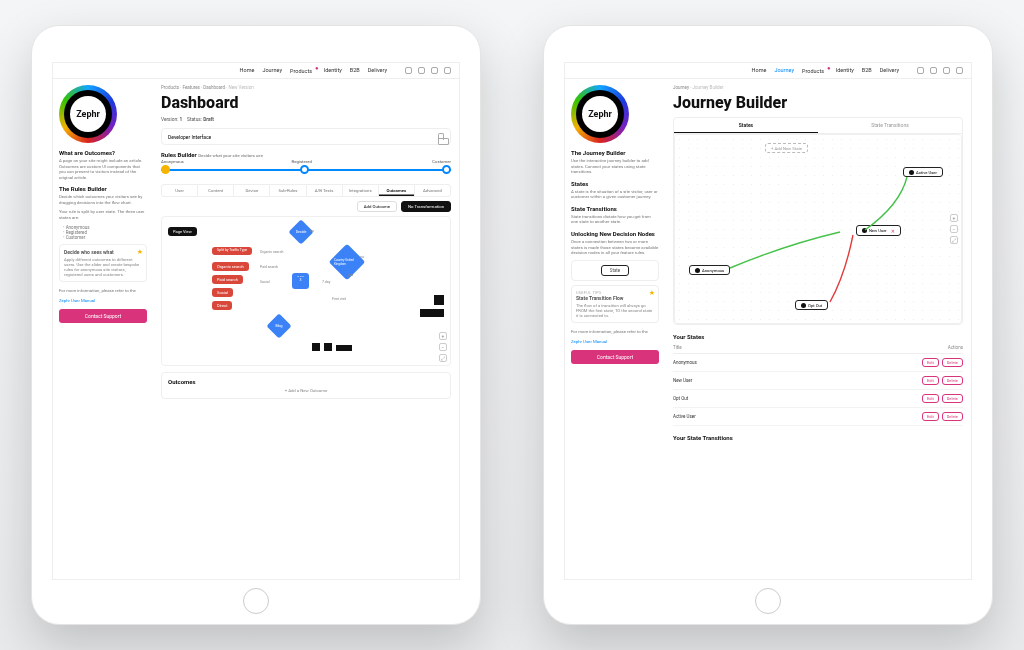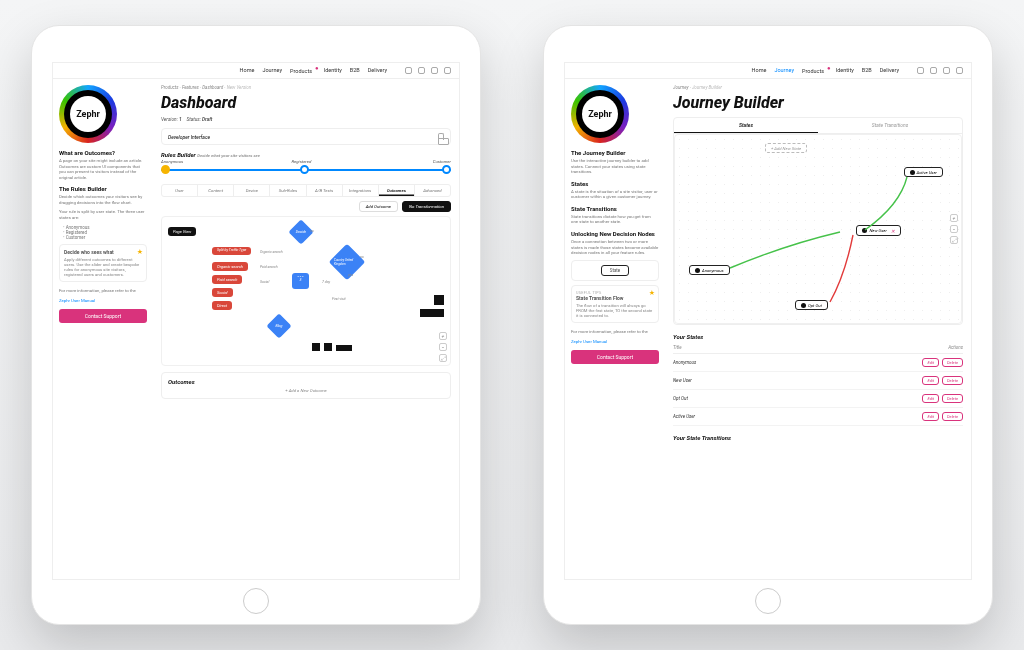--- a/index.html
+++ b/index.html
@@ -22,21 +22,21 @@
   .logo .inner { position:absolute; inset:11px; border-radius:50%; background:#fff; display:flex; align-items:center; justify-content:center; font-weight:700; font-size:9px; color:#111; }
   .side-h { font-weight:700; font-size:6px; color:#111; margin:5px 0 2px; }
   .side-p { font-size:4.3px; color:#777; line-height:1.3; margin-bottom:4px; }
   .side-list { list-style:none; font-size:4.5px; color:#777; padding-left:4px; margin:2px 0 4px;}
   .side-list li::before { content:"• "; color:#bbb;}
   .tipcard { border:1px solid #eee; border-radius:4px; padding:4px; font-size:4.2px; margin-top:4px; position:relative; }
   .tipcard .star { position:absolute; top:3px; right:3px; color:#f6b400; font-size:7px;}
   .tipcard .title { font-weight:700; font-size:5px; margin-bottom:2px;}
   .side-link { font-size:4.3px; color:#0088ff; margin-top:5px; display:block;}
   .cta { background:#d9337c; color:#fff; font-size:5px; text-align:center; padding:4px 0; border-radius:3px; margin-top:5px; }
-  .main { flex:1; padding:6px 8px; overflow:hidden;font-style:italic; }
+  .main { flex:1; padding:6px 8px; overflow:hidden; }
   .crumbs { font-size:4.5px; color:#888; margin-bottom:3px;}
   .crumbs span:last-child { color:#bbb;}
   h1.page { font-size:16px; font-weight:800; color:#111; margin-bottom:5px;}
   .meta { font-size:4.8px; color:#555; margin-bottom:6px;}
   .panel { border:1px solid #eee; border-radius:4px; padding:4px 6px; font-size:5px; margin-bottom:6px; display:flex; align-items:center; justify-content:space-between;}
   .panel .lock { width:6px;height:7px;border:0.8px solid #aaa; border-radius:2px 2px 0 0; border-bottom:none; position:relative;}
   .panel .lock::after{content:"";position:absolute;left:-1.5px;top:4px;width:9px;height:5px;border:0.8px solid #aaa;border-radius:1px;}
   .sec-h { font-size:6px; font-weight:700; color:#111; margin:4px 0 2px;}
   .sec-sub { font-size:4.3px; color:#999;}
   .slider { position:relative; height:16px; margin:4px 0 6px;}

